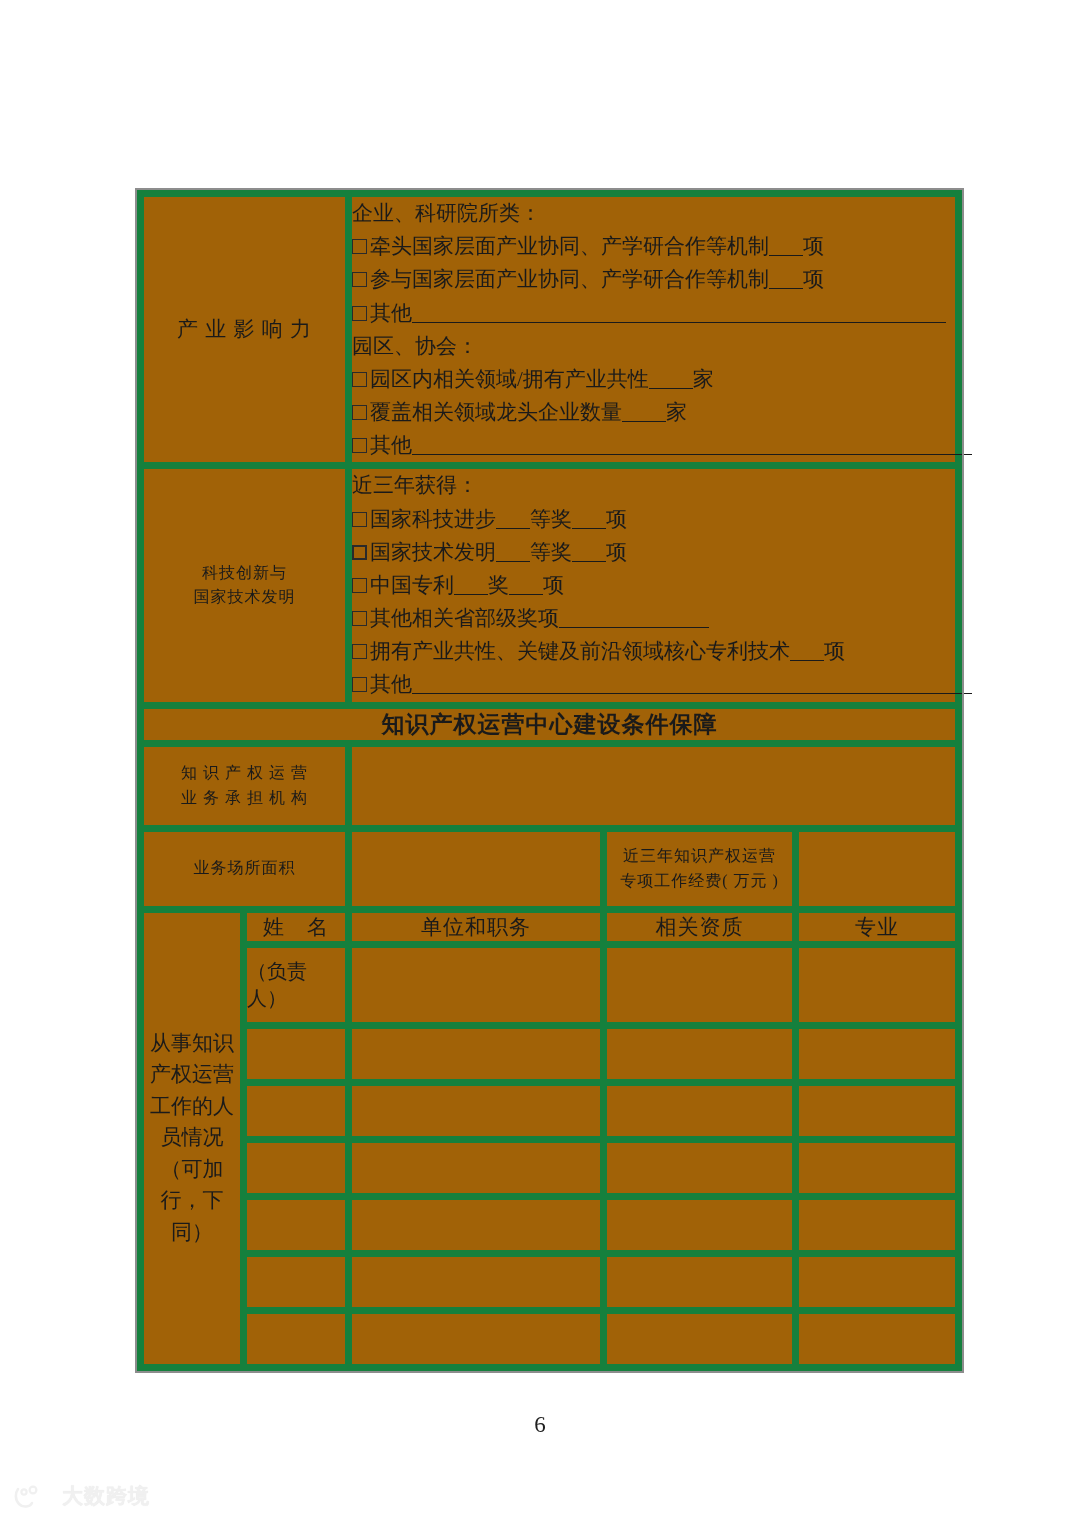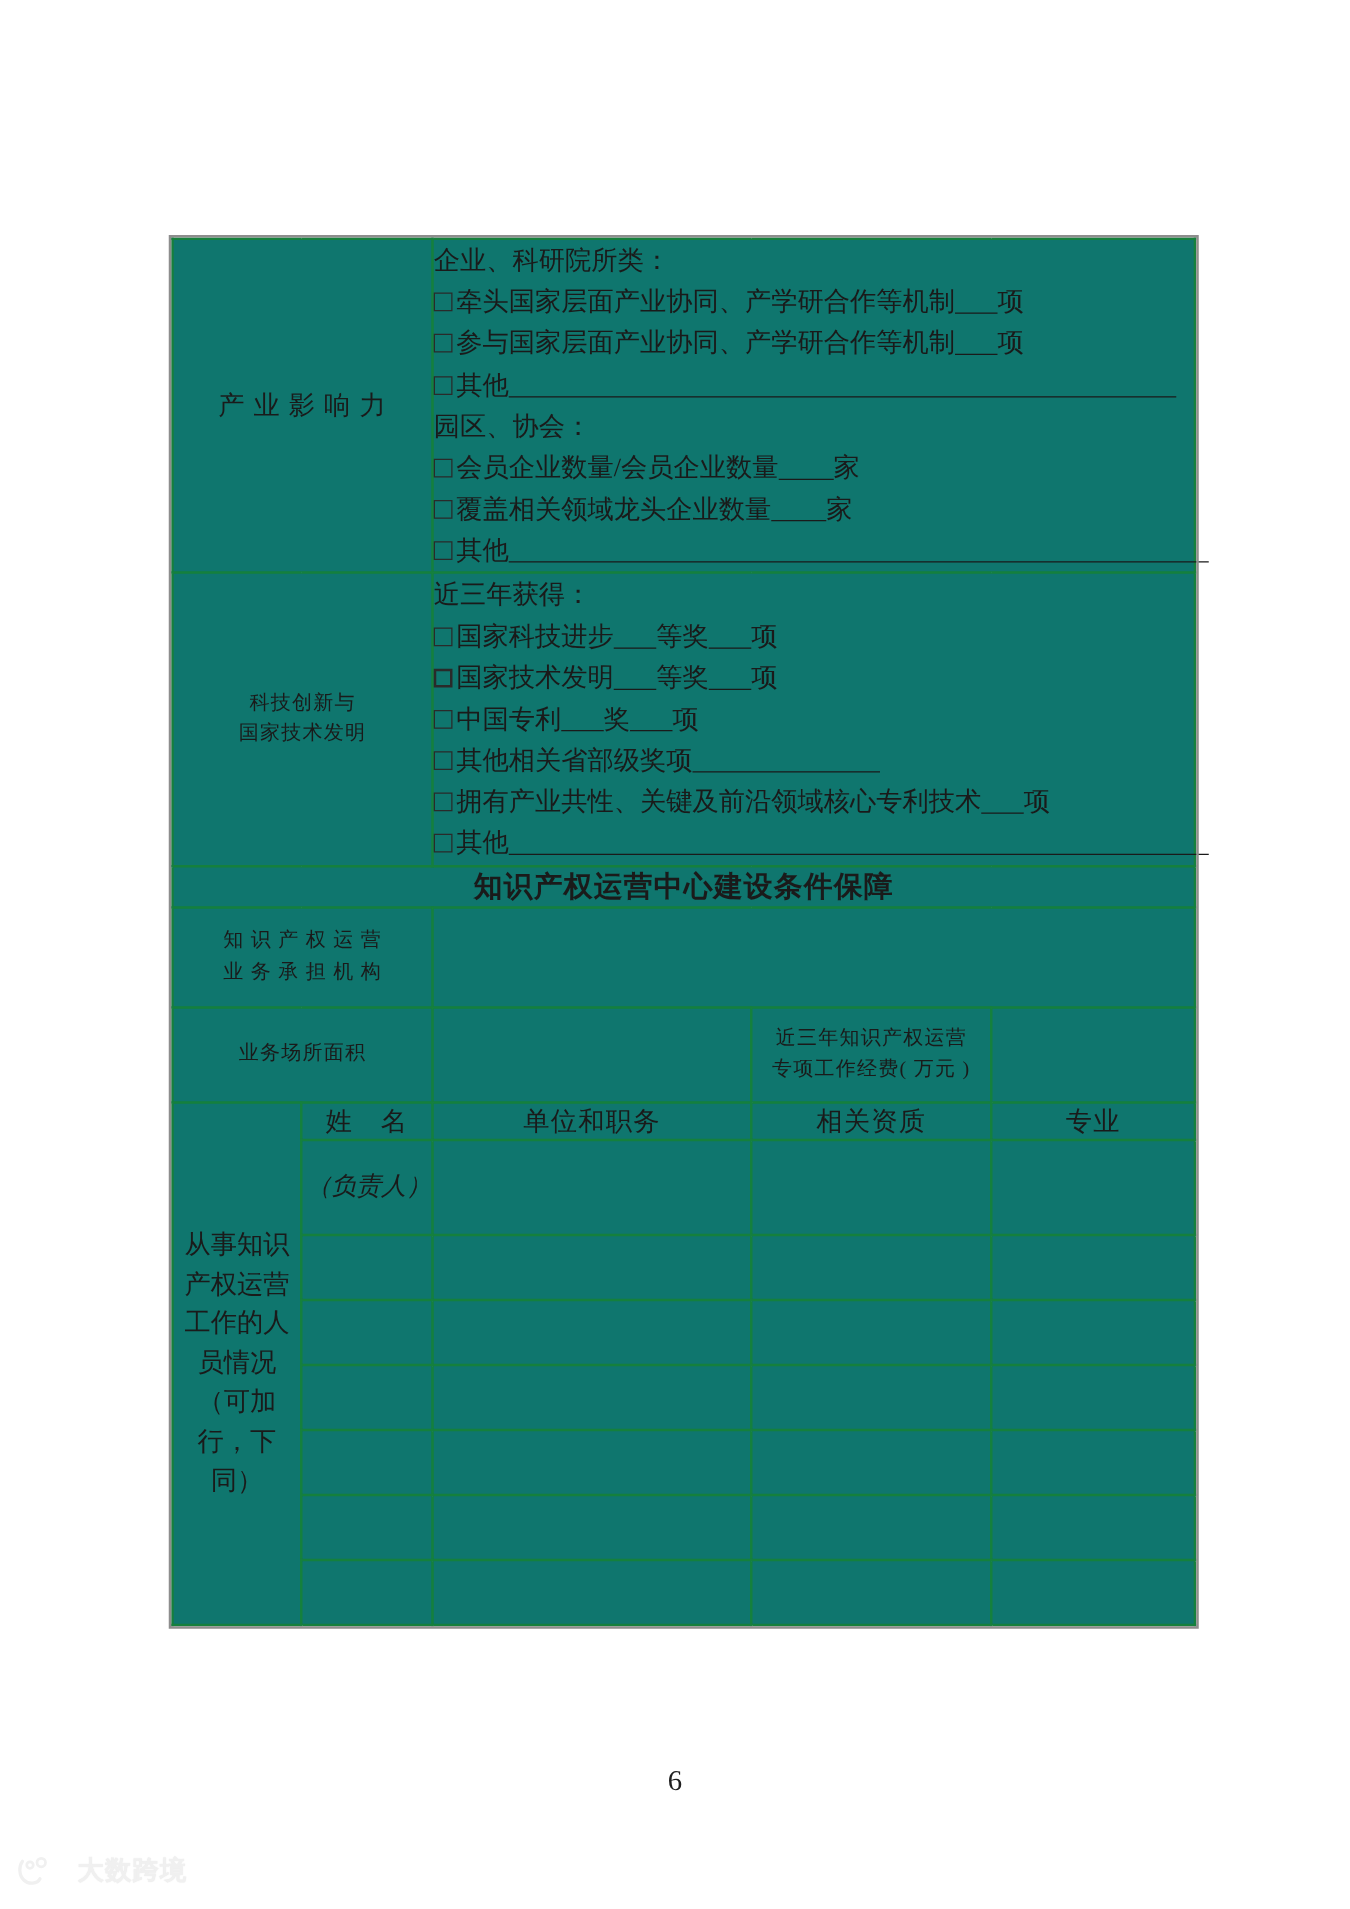--- a/index.html
+++ b/index.html
@@ -27,24 +27,24 @@
   
   table.form {
     position: absolute;
     left: 137px;
     top: 190px;
     width: 818px;
     border-collapse: collapse;
     table-layout: fixed;
   }
   table.form td {
-    border: 2px solid #15803d;
+    border: 7px solid #15803d;
     padding: 0;
     vertical-align: middle;
-    background: #0f766e;
+    background: #a16207;
   }
   table.form {
     outline: 2px solid #8d8d8d;
     outline-offset: 0px;
   }
 
   
   .lbl {
     text-align: center;
     font-size: 21px;
@@ -120,25 +120,24 @@
   .vlabel {
     text-align: center;
     font-size: 21px;
     line-height: 1.5;
     letter-spacing: 0px;
     padding: 4px 2px;
   }
   .rcell { height: 50px; }
   .rcell-first { height: 74px; }
   .c-name-first {
-    text-align: right;
+    text-align: left;
     font-size: 20px;
     line-height: 1.35;
     padding: 2px;
-    font-style: italic;
   }
 
   
   .pagenum {
     position: absolute;
     left: 0;
     top: 1412px;
     width: 1080px;
     text-align: center;
     font-size: 23px;
@@ -199,21 +198,21 @@
           <span class="cbox"></span><span>参与国家层面产业协同、产学研合作等机制</span><span class="blank b-sm"></span><span>项</span>
         </div>
 
         <div class="ckline">
           <span class="cbox"></span><span>其他</span><span class="blank b-fill-2"></span>
         </div>
 
         <div class="grp-title">园区、协会：</div>
 
         <div class="ckline">
-          <span class="cbox"></span><span>会员企业数量/会员企业数量</span><span class="blank b-md"></span><span>家</span>
+          <span class="cbox"></span><span>园区内相关领域/拥有产业共性</span><span class="blank b-md"></span><span>家</span>
         </div>
 
         <div class="ckline">
           <span class="cbox"></span><span>覆盖相关领域龙头企业数量</span><span class="blank b-md"></span><span>家</span>
         </div>
 
         <div class="ckline">
           <span class="cbox"></span><span>其他</span><span class="blank b-fill-3"></span>
         </div>
       </td>

